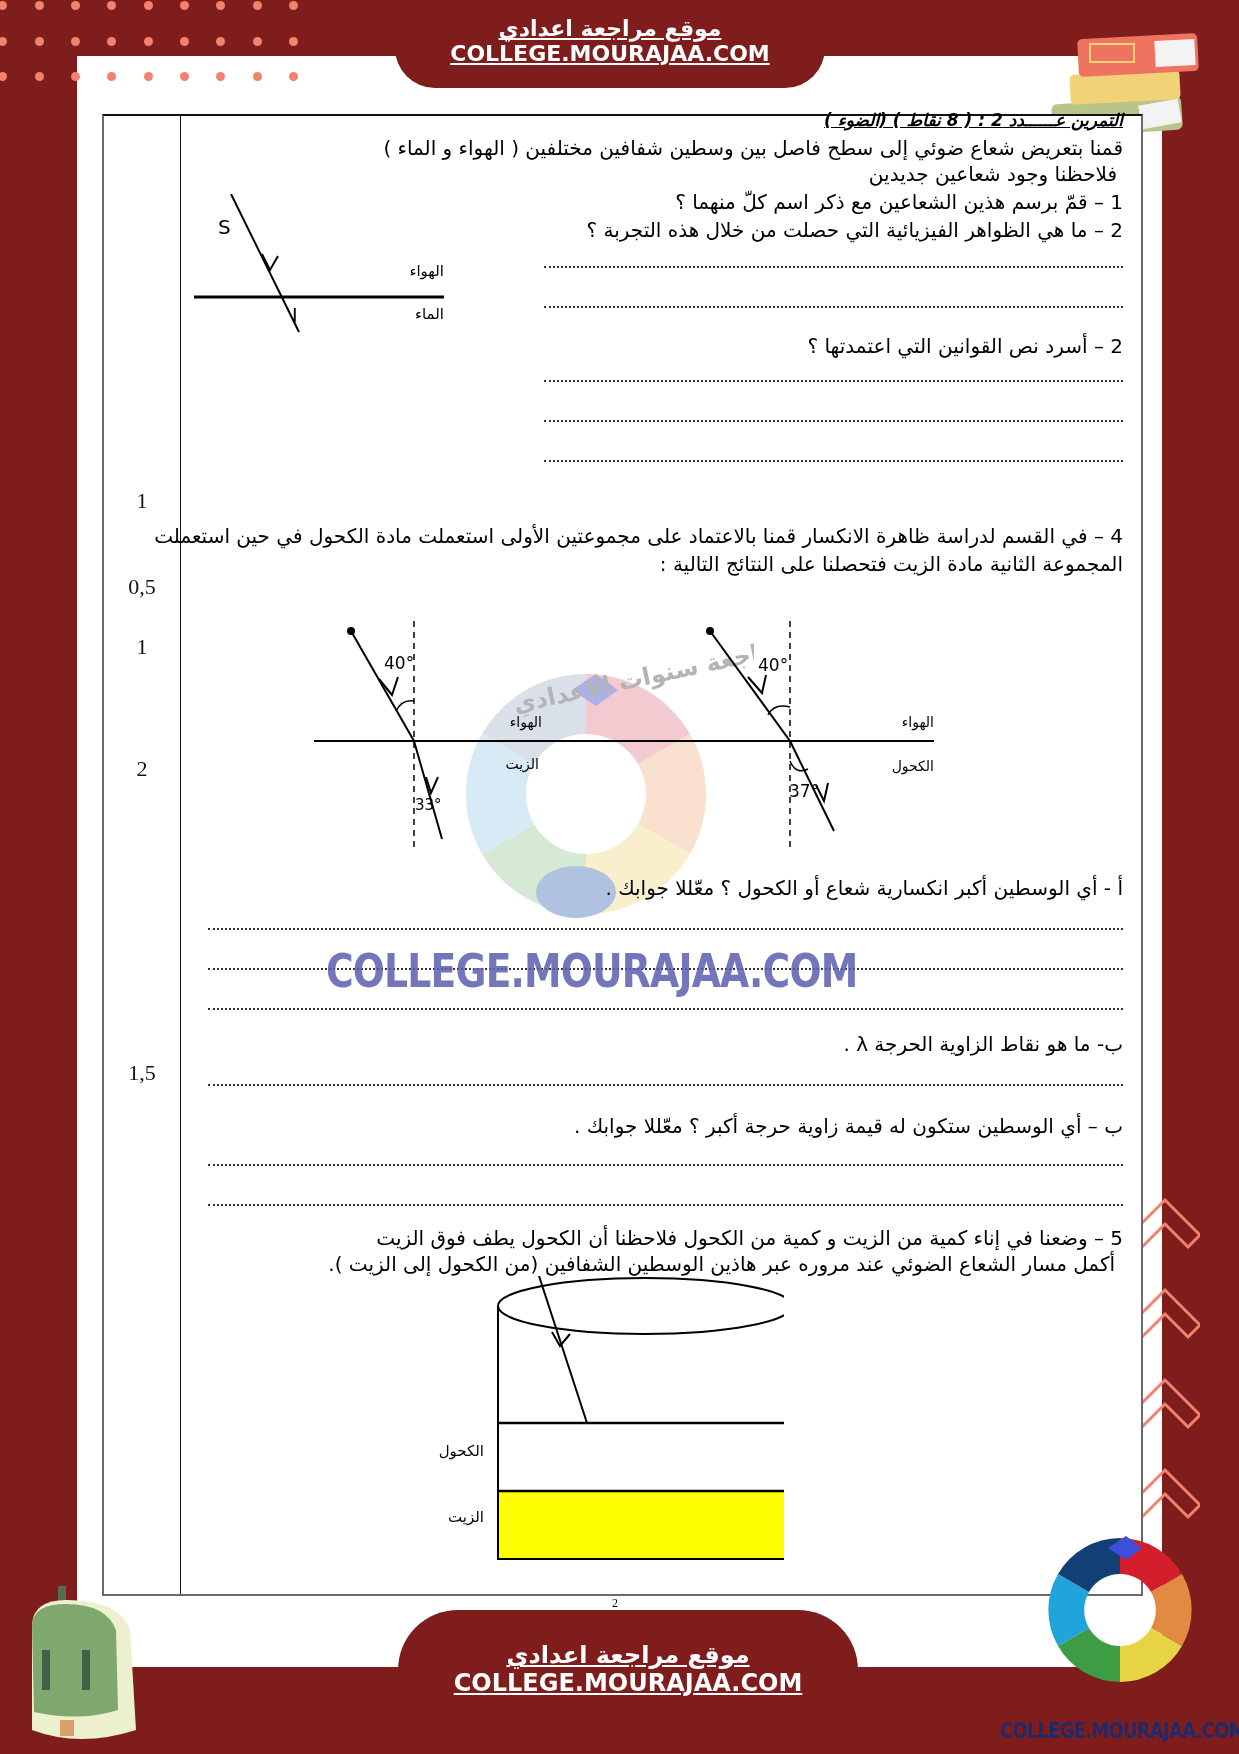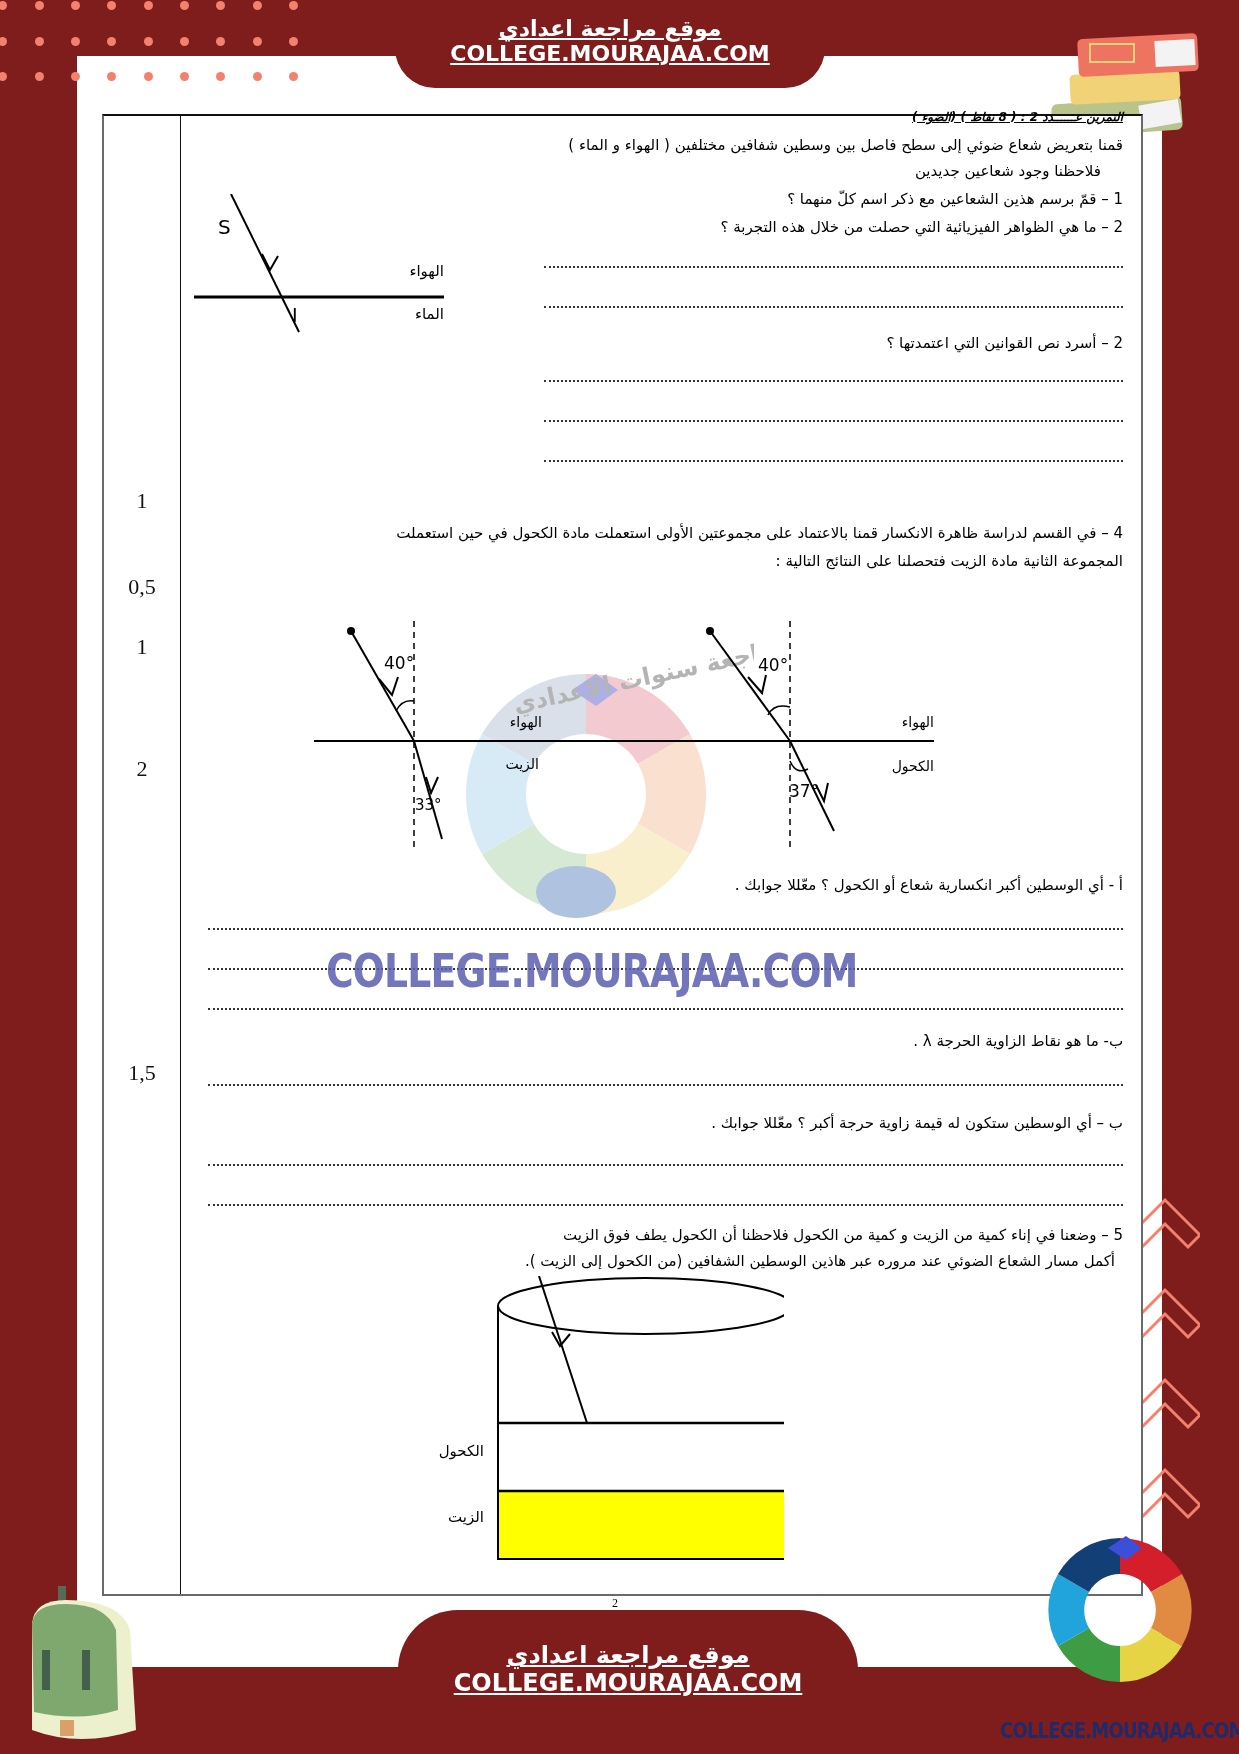--- a/index.html
+++ b/index.html
@@ -5,21 +5,21 @@
   html, body { margin:0; padding:0; }
   body { width:1239px; height:1754px; position:relative; overflow:hidden; background:#ffffff; font-family:"Liberation Sans", sans-serif; }
   .abs { position:absolute; }
   .green { background:#7f1d1d; }
   .dot { position:absolute; width:9px; height:9px; border-radius:50%; background:#f2826e; }
   .banner-title { color:#ffffff; font-family:"DejaVu Sans", sans-serif; font-weight:bold; text-decoration:underline; text-align:center; line-height:1.15; }
   .exam-frame { position:absolute; left:102px; top:114px; width:1041px; height:1482px; border:2px solid #6a6a6a; border-top:2px solid #111; box-sizing:border-box; background:#fff; }
   .score-col { position:absolute; left:0; top:0; width:76px; height:100%; border-right:1.5px solid #111; }
   .score { position:absolute; width:76px; text-align:center; font-family:"Liberation Serif", serif; font-size:22px; color:#111; }
   .rtl { direction:rtl; text-align:right; font-family:"DejaVu Sans", sans-serif; color:#000; white-space:nowrap; }
-  .line-txt { position:absolute; right:18px; font-size:15px; }
+  .line-txt { position:absolute; right:18px; font-size:20px; }
   .dotted { position:absolute; border-bottom:2px dotted #333; height:0; }
   .wm-text { position:absolute; font-family:"DejaVu Sans", sans-serif; font-weight:bold; color:#5b5fae; opacity:0.85; letter-spacing:-1px; transform:scaleX(0.82); transform-origin:left; }
   svg text { font-family:"DejaVu Sans", sans-serif; }
 </style>
 </head>
 <body>
 
 <div class="abs green" style="left:0;top:0;width:1239px;height:56px;"></div>
 <div class="abs green" style="left:0;top:0;width:77px;height:1754px;"></div>
 <div class="abs green" style="left:1162px;top:0;width:77px;height:1754px;"></div>
@@ -80,23 +80,23 @@
 
 <div class="exam-frame">
   <div class="score-col">
     <div class="score" style="top:372px">1</div>
     <div class="score" style="top:458px">0,5</div>
     <div class="score" style="top:518px">1</div>
     <div class="score" style="top:640px">2</div>
     <div class="score" style="top:944px">1,5</div>
   </div>
 
-  <div class="rtl line-txt" style="top:-6px;font-weight:bold;font-style:italic;text-decoration:underline;font-size:12px;">التمرين عــــــدد 2 : ( 8 نقاط ) (الضوء )</div>
+  <div class="rtl line-txt" style="top:-6px;font-weight:bold;font-style:italic;text-decoration:underline;font-size:17px;">التمرين عــــــدد 2 : ( 8 نقاط ) (الضوء )</div>
   <div class="rtl line-txt" style="top:20px;">قمنا بتعريض شعاع ضوئي إلى سطح فاصل بين وسطين شفافين مختلفين ( الهواء و الماء )</div>
-  <div class="rtl line-txt" style="top:46px;right:40px;">فلاحظنا وجود شعاعين جديدين</div>
+  <div class="rtl line-txt" style="top:46px;right:24px;">فلاحظنا وجود شعاعين جديدين</div>
   <div class="rtl line-txt" style="top:74px;">1 – قمّ برسم هذين الشعاعين مع ذكر اسم كلّ منهما ؟</div>
   <div class="rtl line-txt" style="top:102px;">2 – ما هي الظواهر الفيزيائية التي حصلت من خلال هذه التجربة ؟</div>
   <div class="dotted" style="left:440px;right:18px;top:150px;"></div>
   <div class="dotted" style="left:440px;right:18px;top:190px;"></div>
 
   <svg class="abs" style="left:90px;top:78px" width="300" height="140" viewBox="0 0 300 140">
     <text x="24" y="40" font-size="20" font-family="Liberation Serif, serif">S</text>
     <line x1="37" y1="42" x2="105" y2="180" stroke="#000" stroke-width="2" transform="translate(0,-42)"></line>
     <line x1="-2" y1="103" x2="250" y2="103" stroke="#000" stroke-width="3"></line>
     <polyline points="68,60 76,76 84,62" fill="none" stroke="#000" stroke-width="2"></polyline>

